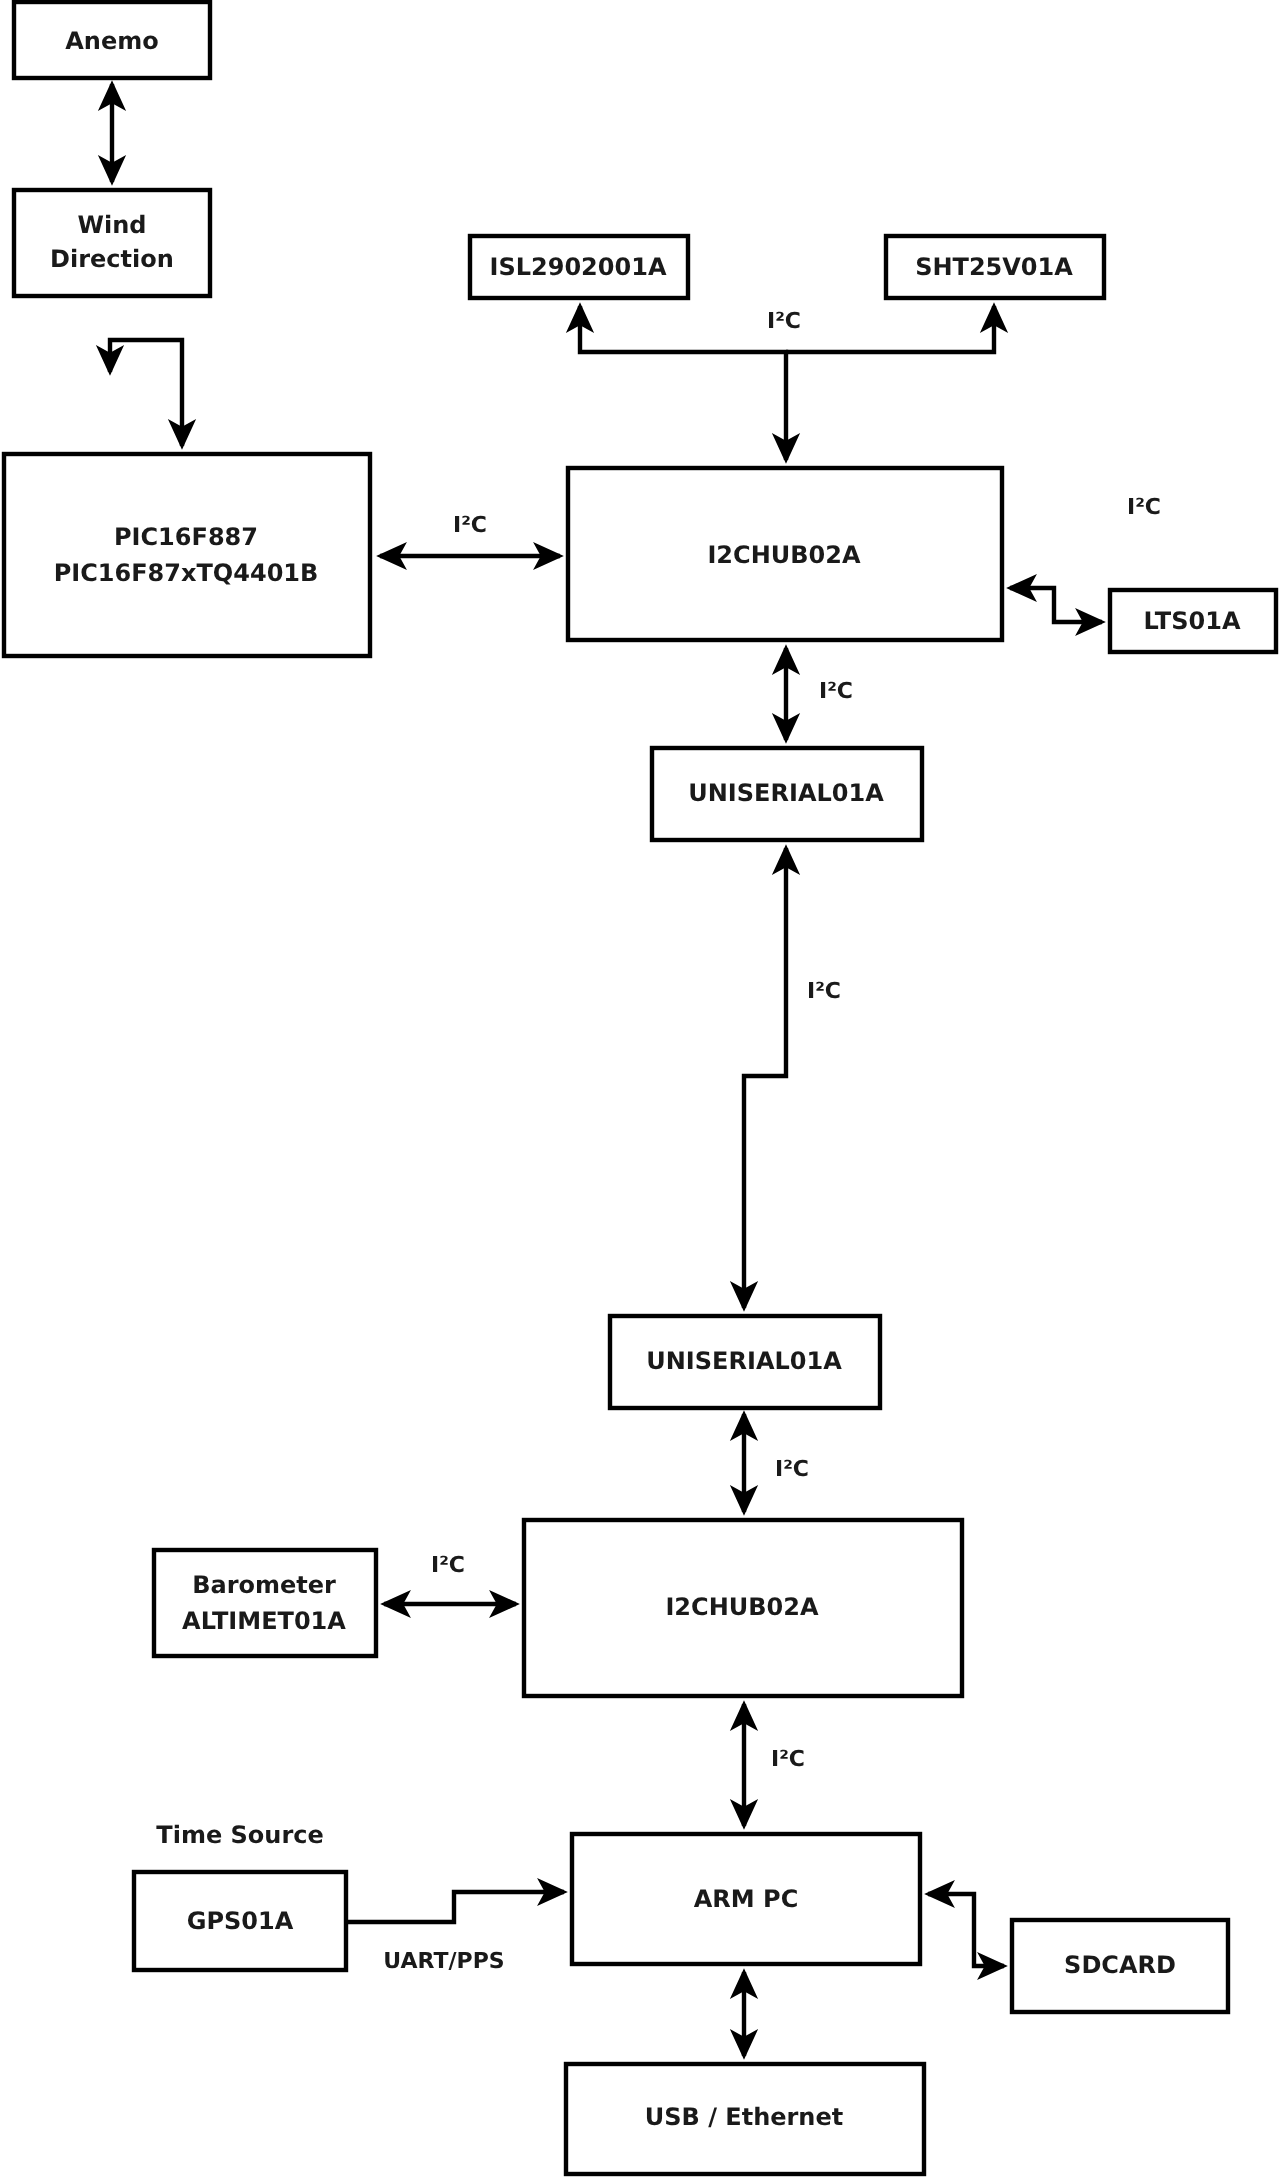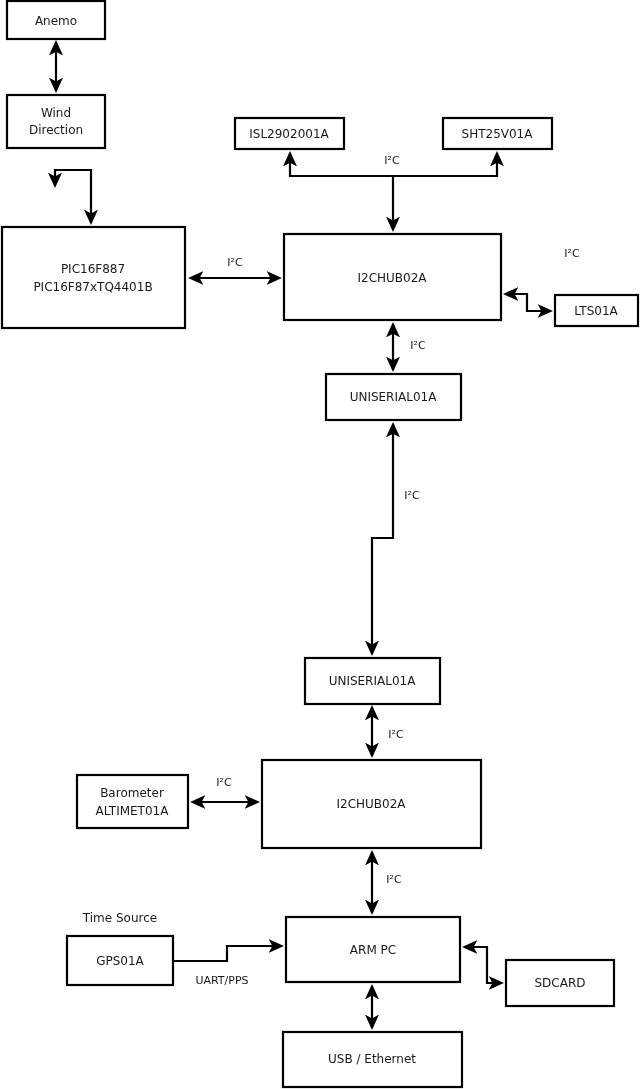--- a/index.html
+++ b/index.html
@@ -6,20 +6,21 @@
     margin: 0;
     padding: 0;
     background: #ffffff;
   }
   #diagram-root {
     position: relative;
     width: 640px;
     height: 1089px;
     background: #ffffff;
     font-family: "DejaVu Sans", sans-serif;
+    font-weight: bold;
   }
   svg.diagram {
     display: block;
     width: 640px;
     height: 1089px;
   }
   .node-box {
     fill: #ffffff;
     stroke: #000000;
     stroke-width: 2.2;

